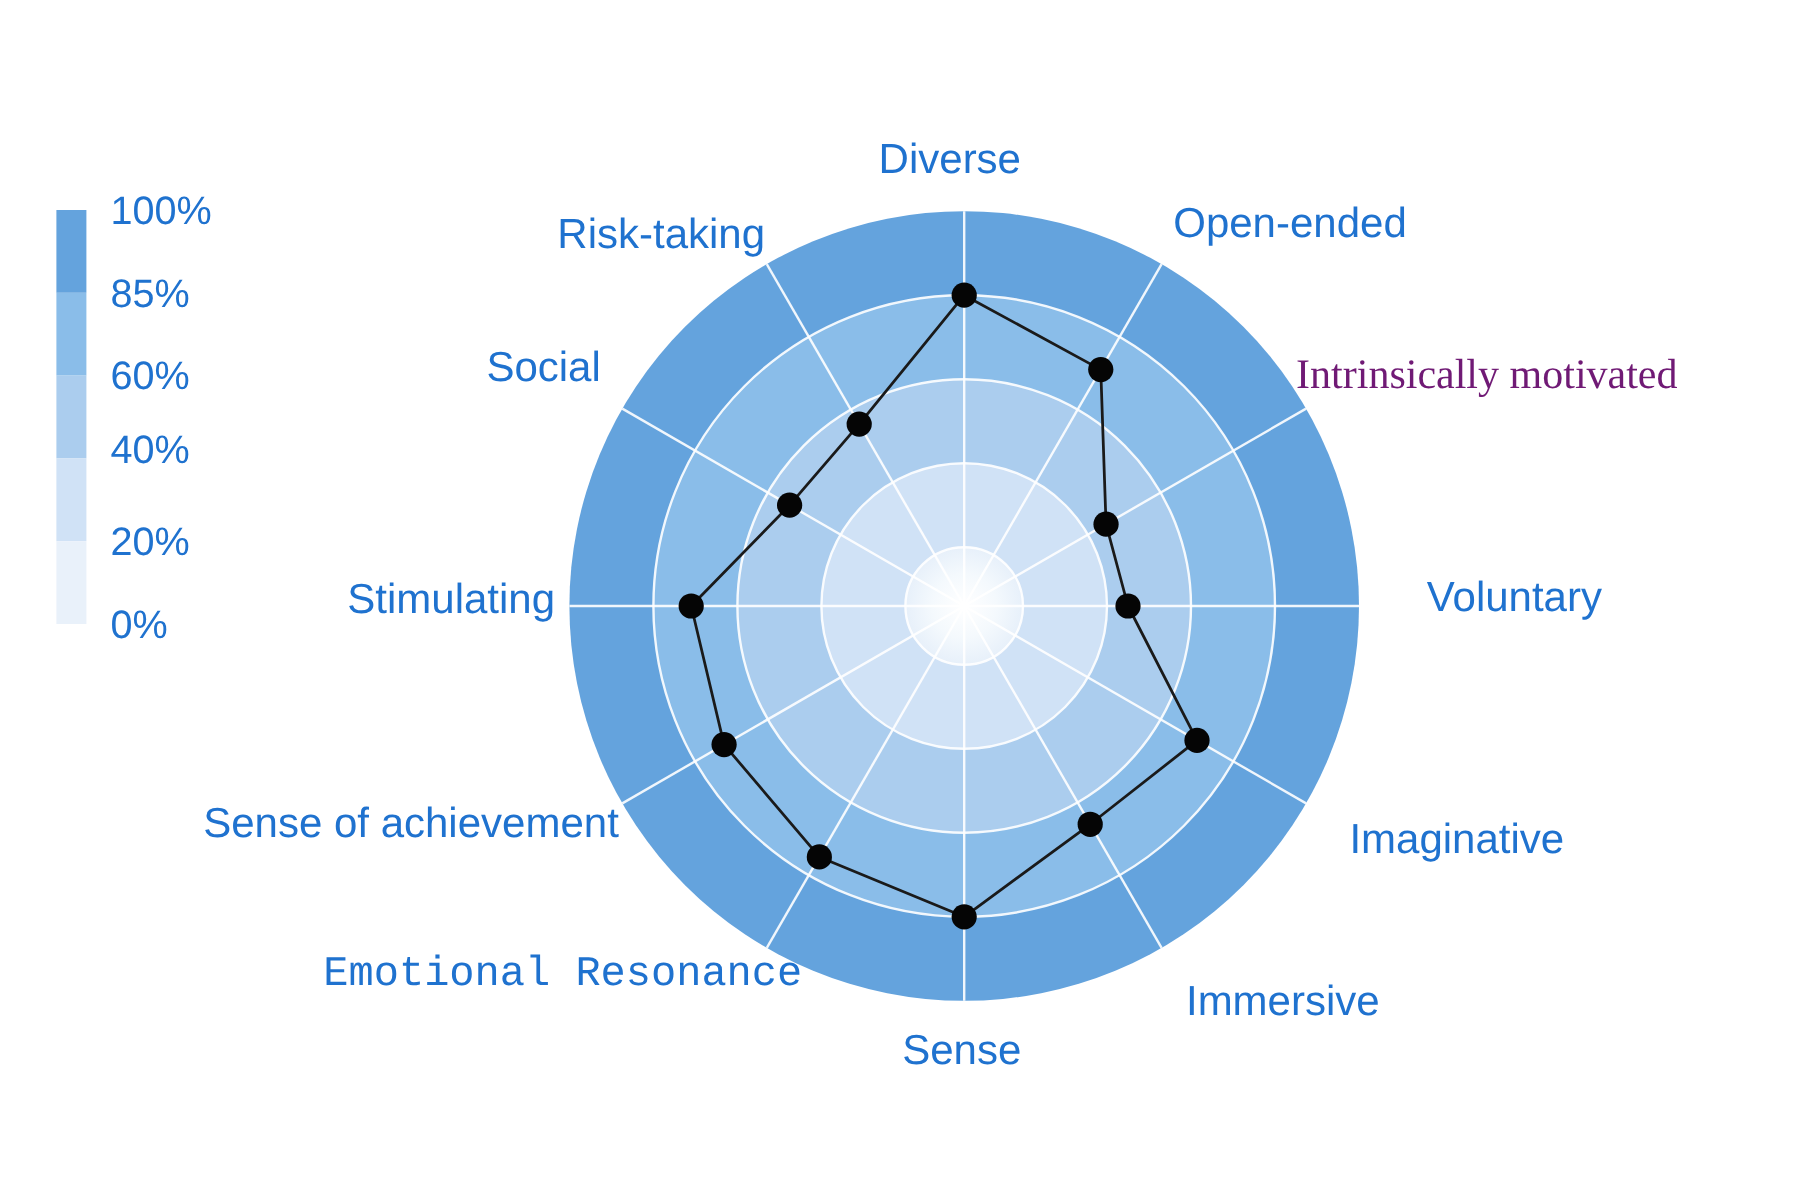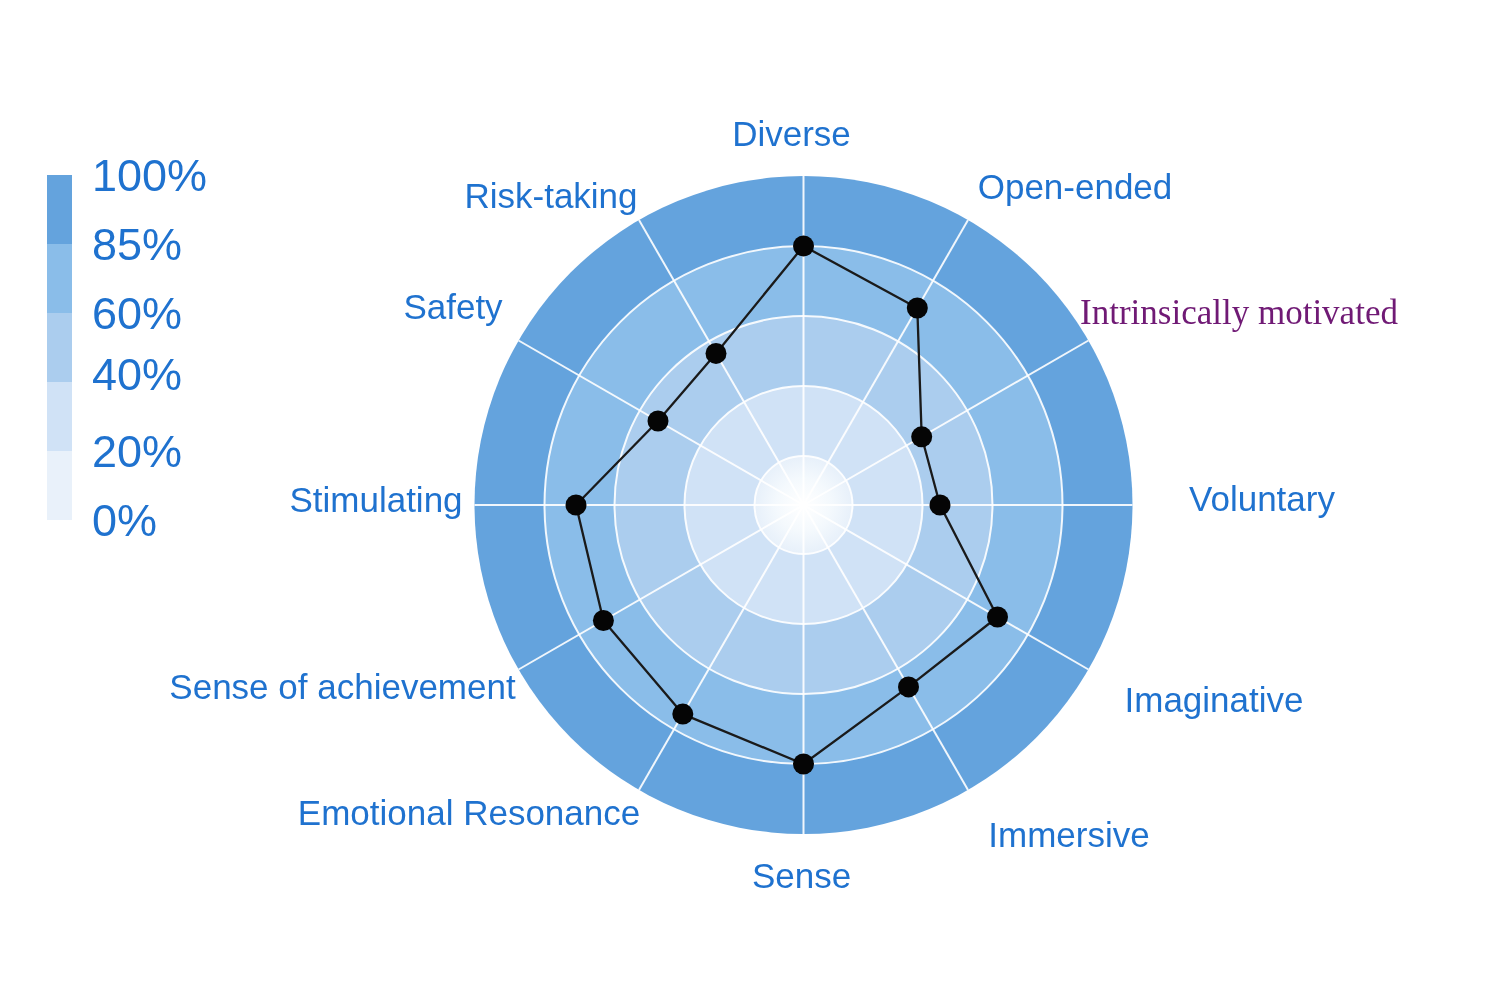--- a/index.html
+++ b/index.html
@@ -45,21 +45,21 @@
     height: 345px;
   }
   .legend-swatch {
     width: 25px;
     height: 69px;
   }
   .legend-label {
     position: absolute;
     left: 92px;
     transform: translateY(-50%);
-    font-size: 45px;
+    font-size: 33px;
     font-weight: 500;
     color: #1f72cf;
     line-height: 1;
     white-space: nowrap;
   }
 </style>
 </head>
 <body>
 
 <div id="stage">
@@ -117,24 +117,24 @@
   </svg>
 
   <div id="axis-labels">
       <div class="axis-label" style="left: 791.5px; top: 133px; color: rgb(31, 114, 207);">Diverse</div>
       <div class="axis-label" style="left: 1075px; top: 186px; color: rgb(31, 114, 207);">Open-ended</div>
       <div class="axis-label" style="left: 1239px; top: 312px; color: #701a75; font-family: Liberation Serif, serif;">Intrinsically motivated</div>
       <div class="axis-label" style="left: 1262px; top: 498px; color: rgb(31, 114, 207);">Voluntary</div>
       <div class="axis-label" style="left: 1214px; top: 699px; color: rgb(31, 114, 207); text-align: right;">Imaginative</div>
       <div class="axis-label" style="left: 1069px; top: 834px; color: rgb(31, 114, 207);">Immersive</div>
       <div class="axis-label" style="left: 801.5px; top: 875px; color: rgb(31, 114, 207);">Sense</div>
-      <div class="axis-label" style="left: 469px; top: 812px; color: rgb(31, 114, 207);">Emotional Resonance</div>
+      <div class="axis-label" style="left: 469px; top: 812px; color: rgb(31, 114, 207); font-family: Liberation Mono, monospace;">Emotional Resonance</div>
       <div class="axis-label" style="left: 342.5px; top: 686px; color: rgb(31, 114, 207);">Sense of achievement</div>
       <div class="axis-label" style="left: 376px; top: 499px; color: rgb(31, 114, 207);">Stimulating</div>
-      <div class="axis-label" style="left: 453px; top: 306px; color: rgb(31, 114, 207);">Safety</div>
+      <div class="axis-label" style="left: 453px; top: 306px; color: rgb(31, 114, 207);">Social</div>
       <div class="axis-label" style="left: 551px; top: 195px; color: rgb(31, 114, 207);">Risk-taking</div>
     </div>
 
   <div id="legend">
     <div id="legend-bar">
         <div class="legend-swatch" style="background: rgb(100, 163, 221);"></div>
         <div class="legend-swatch" style="background: rgb(138, 189, 233);"></div>
         <div class="legend-swatch" style="background: rgb(171, 205, 238);"></div>
         <div class="legend-swatch" style="background: rgb(208, 226, 246);"></div>
         <div class="legend-swatch" style="background: rgb(233, 241, 250);"></div>

